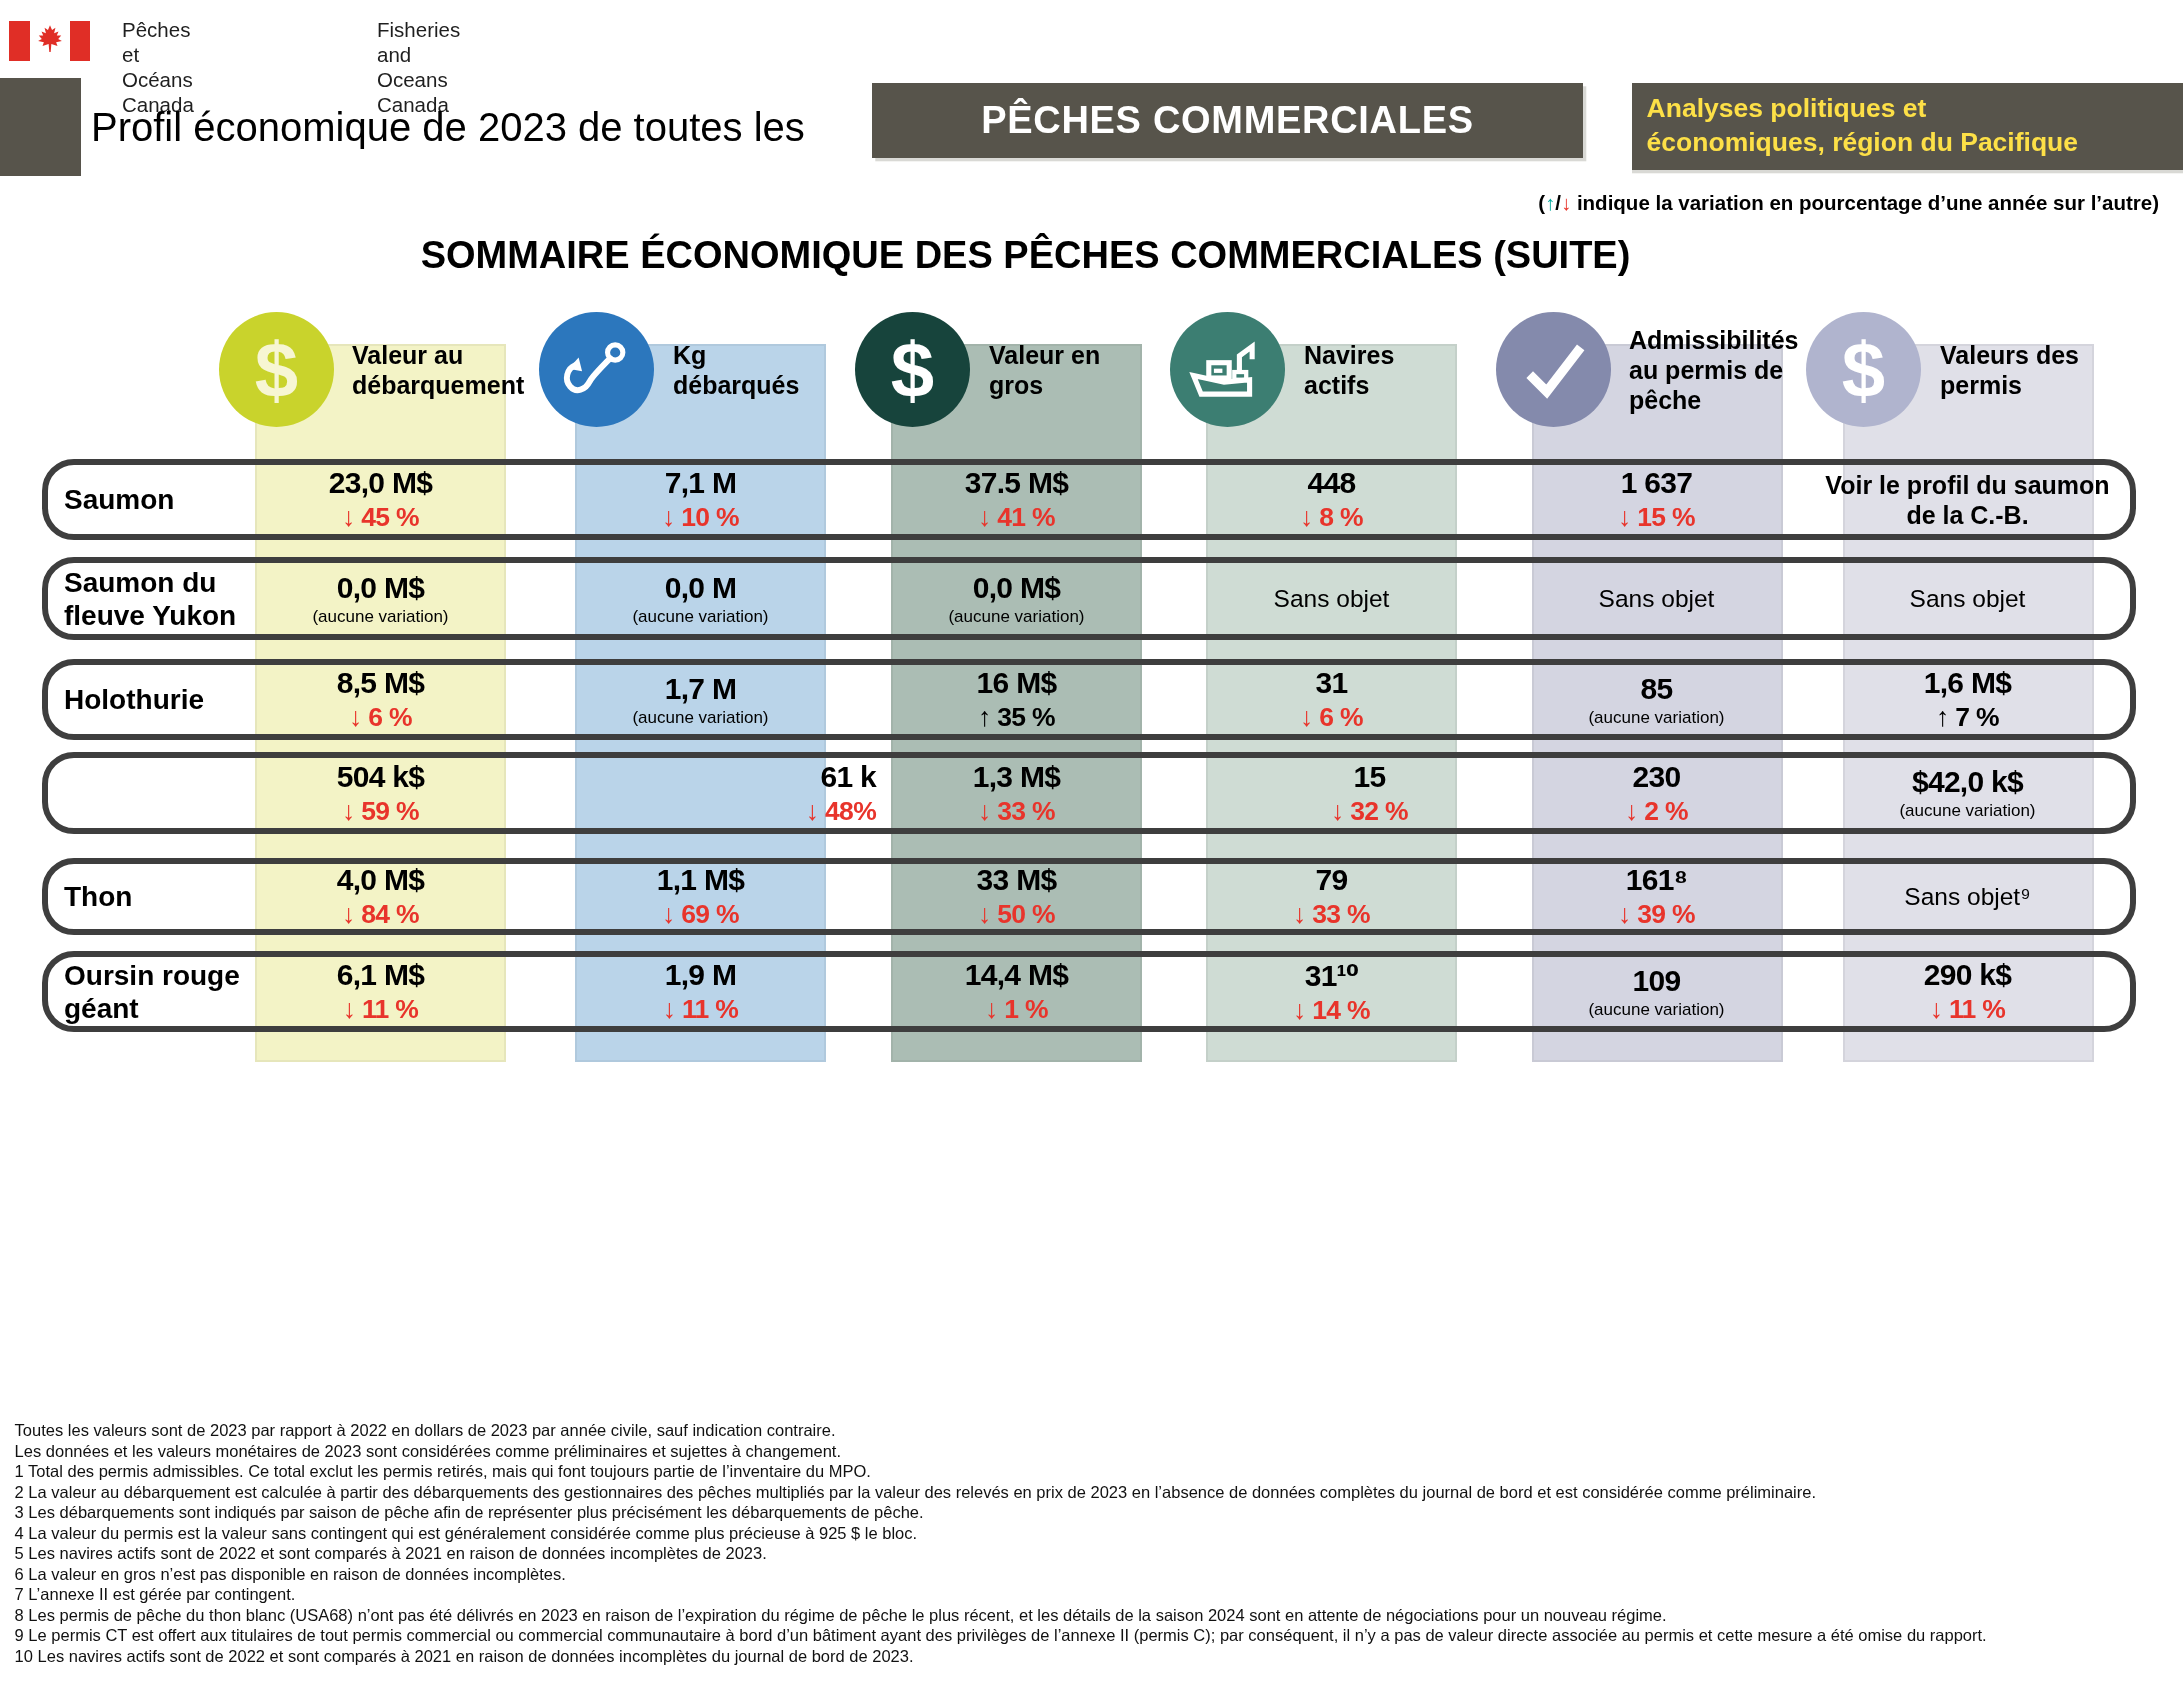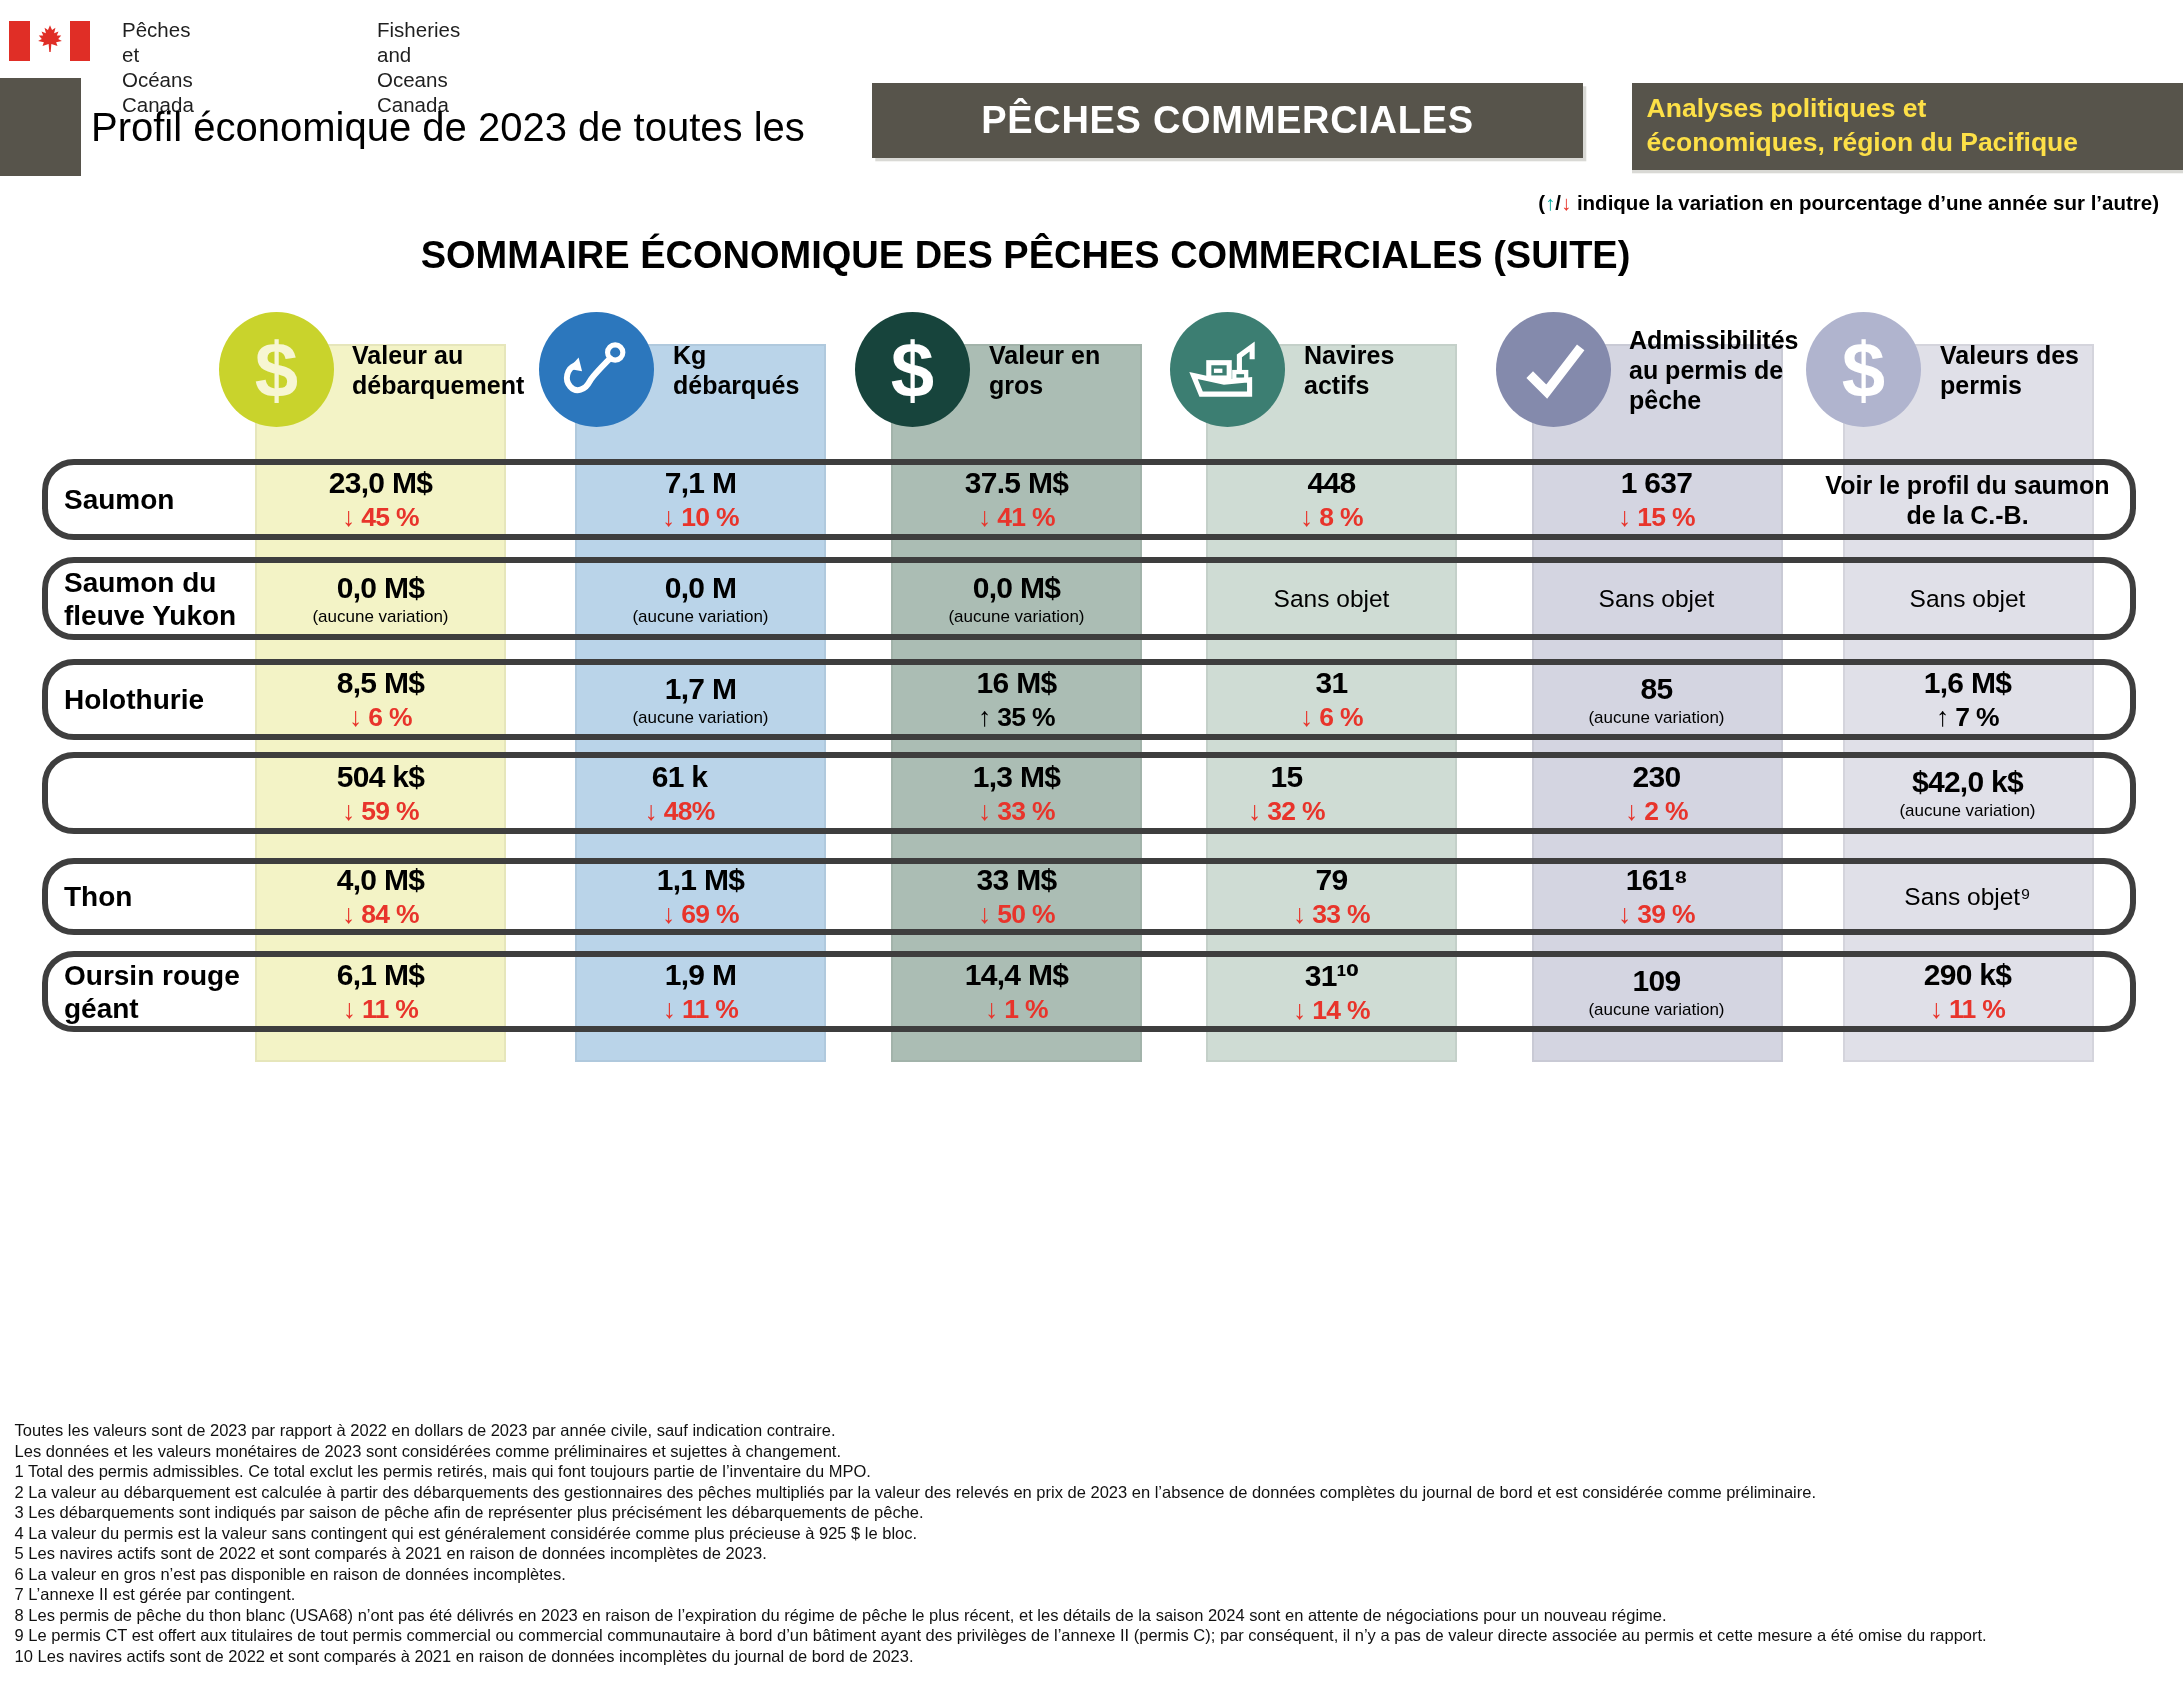--- a/index.html
+++ b/index.html
@@ -294,33 +294,33 @@
 </div>
 
   <div class="row" style="top: 468px; height: 82px;">
 
   <div class="cell" style="left: 187px;">
     <div class="val">504 k$</div>
     <div class="chg down">↓ 59 %</div>
 
   </div>
 
-  <div class="cell" style="left: 486px;">
+  <div class="cell" style="left: 537px; align-items: flex-end;">
     <div class="val">61 k</div>
     <div class="chg down">↓ 48%</div>
 
   </div>
 
   <div class="cell" style="left: 823px;">
     <div class="val">1,3 M$</div>
     <div class="chg down">↓ 33 %</div>
 
   </div>
 
-  <div class="cell" style="left: 1093px;">
+  <div class="cell" style="left: 1176px;">
     <div class="val">15</div>
     <div class="chg down">↓ 32 %</div>
 
   </div>
 
   <div class="cell" style="left: 1463px;">
     <div class="val">230</div>
     <div class="chg down">↓ 2 %</div>
 
   </div>

